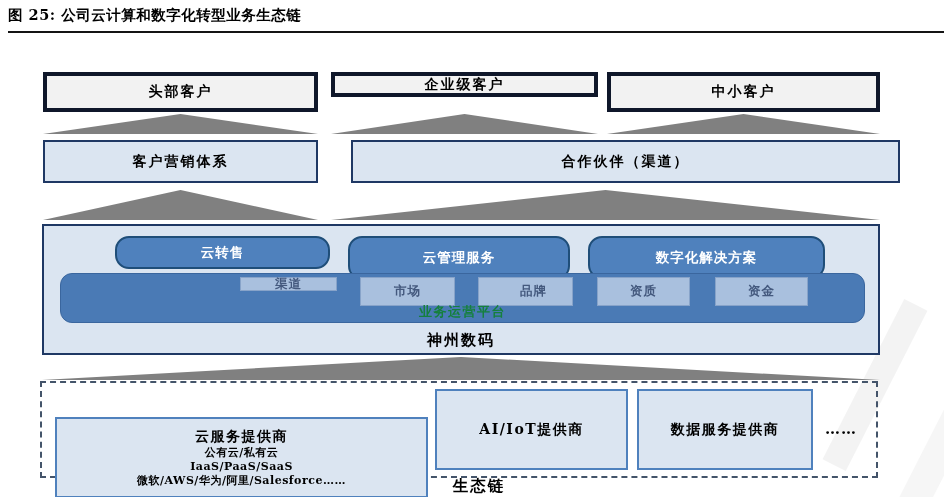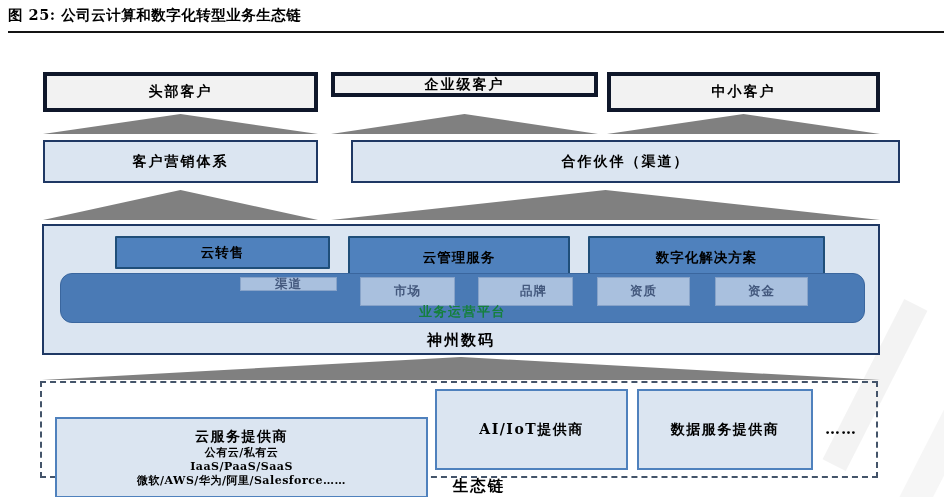--- a/index.html
+++ b/index.html
@@ -12,21 +12,21 @@
   .fig-title{left:8px;top:6px;font-size:14.5px;font-weight:bold;letter-spacing:0.5px;}
   .title-rule{left:8px;top:31px;width:936px;height:2px;background:#141414;}
   
   .cbox{background:#f2f2f2;border:4px solid #0f172a;font-weight:bold;font-size:14px;letter-spacing:2px;z-index:2;}
   
   .bbox{background:#dbe5f1;border:2px solid #1f3864;font-weight:bold;font-size:14px;letter-spacing:2px;z-index:2;}
   
   .tri{background:#808080;clip-path:polygon(50% 0,100% 100%,0 100%);filter:drop-shadow(0 1px 0 #c0c0c0);z-index:1;}
   
   .platform{background:#dbe5f1;border:2px solid #1f3864;z-index:2;}
-  .sbox{background:#4f81bd;border:2px solid #1f4e79;border-radius:1px;font-weight:bold;font-size:13.5px;color:#000000;letter-spacing:1px;z-index:3;}
+  .sbox{background:#4f81bd;border:2px solid #1f4e79;border-radius:14px;font-weight:bold;font-size:13.5px;color:#ffffff;letter-spacing:1px;z-index:3;}
   .opsbar{background:#4a7ab5;border:1px solid #3a669e;border-radius:12px;z-index:3;}
   .cap{background:#a9c0de;border:1px solid #87a3c9;font-weight:bold;font-size:12.5px;color:#44597e;letter-spacing:1px;z-index:4;}
   .opslabel{font-weight:bold;font-size:13px;color:#15803d;letter-spacing:1.5px;z-index:4;}
   .company{font-weight:bold;font-size:15px;letter-spacing:2px;z-index:3;}
   
   .dashed{border:2px dashed #44546a;background:transparent;z-index:2;}
   .pbox{background:#dbe5f1;border:2px solid #4f81bd;z-index:3;}
   .ptitle{font-weight:bold;font-size:14px;letter-spacing:1.5px;line-height:1.35;}
   .pline{font-weight:bold;font-size:11px;letter-spacing:0.5px;line-height:1.3;}
   .more{font-weight:bold;font-size:15px;letter-spacing:1px;z-index:3;}

